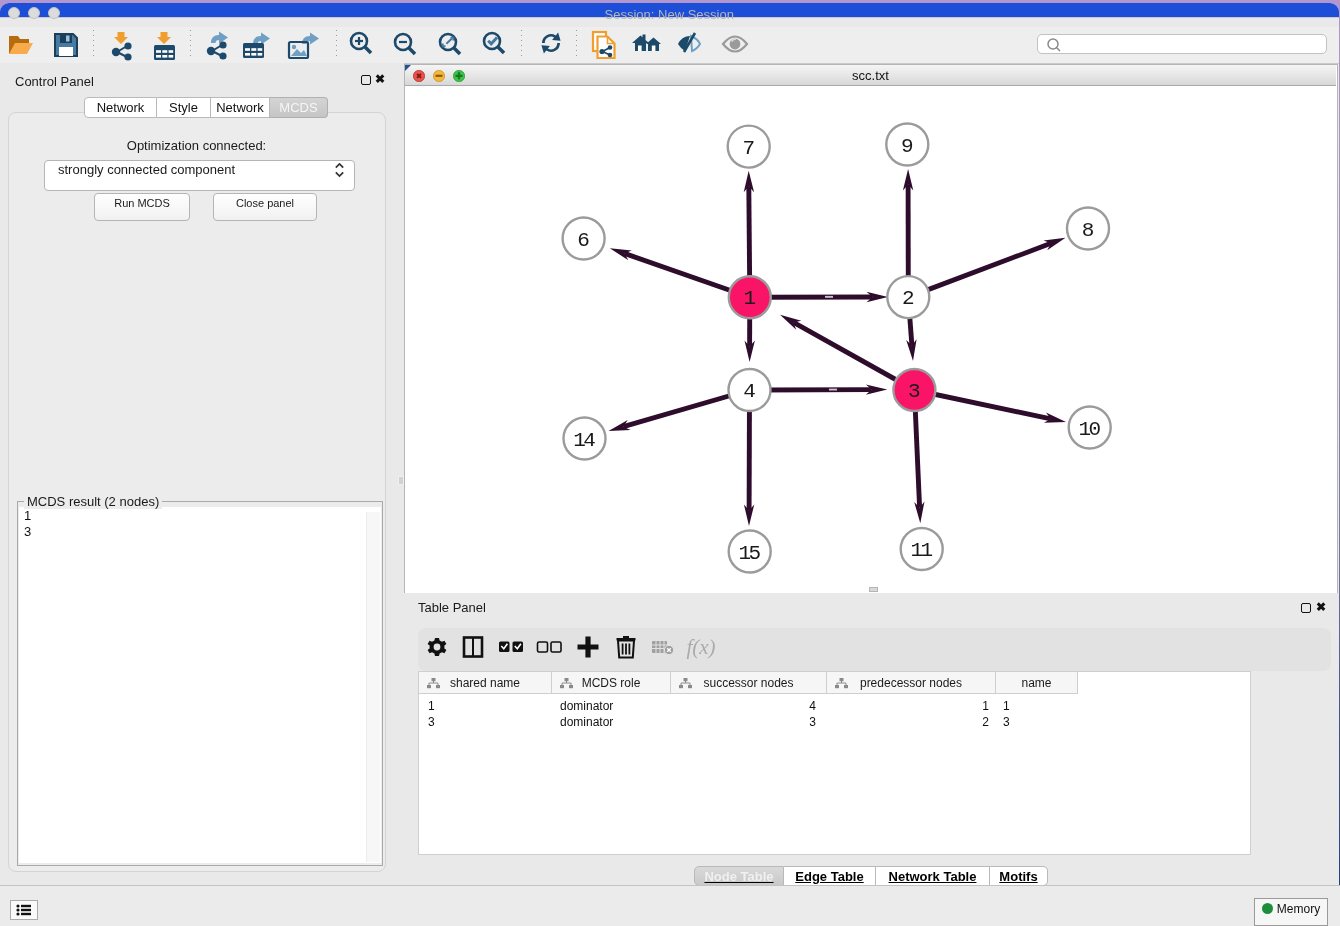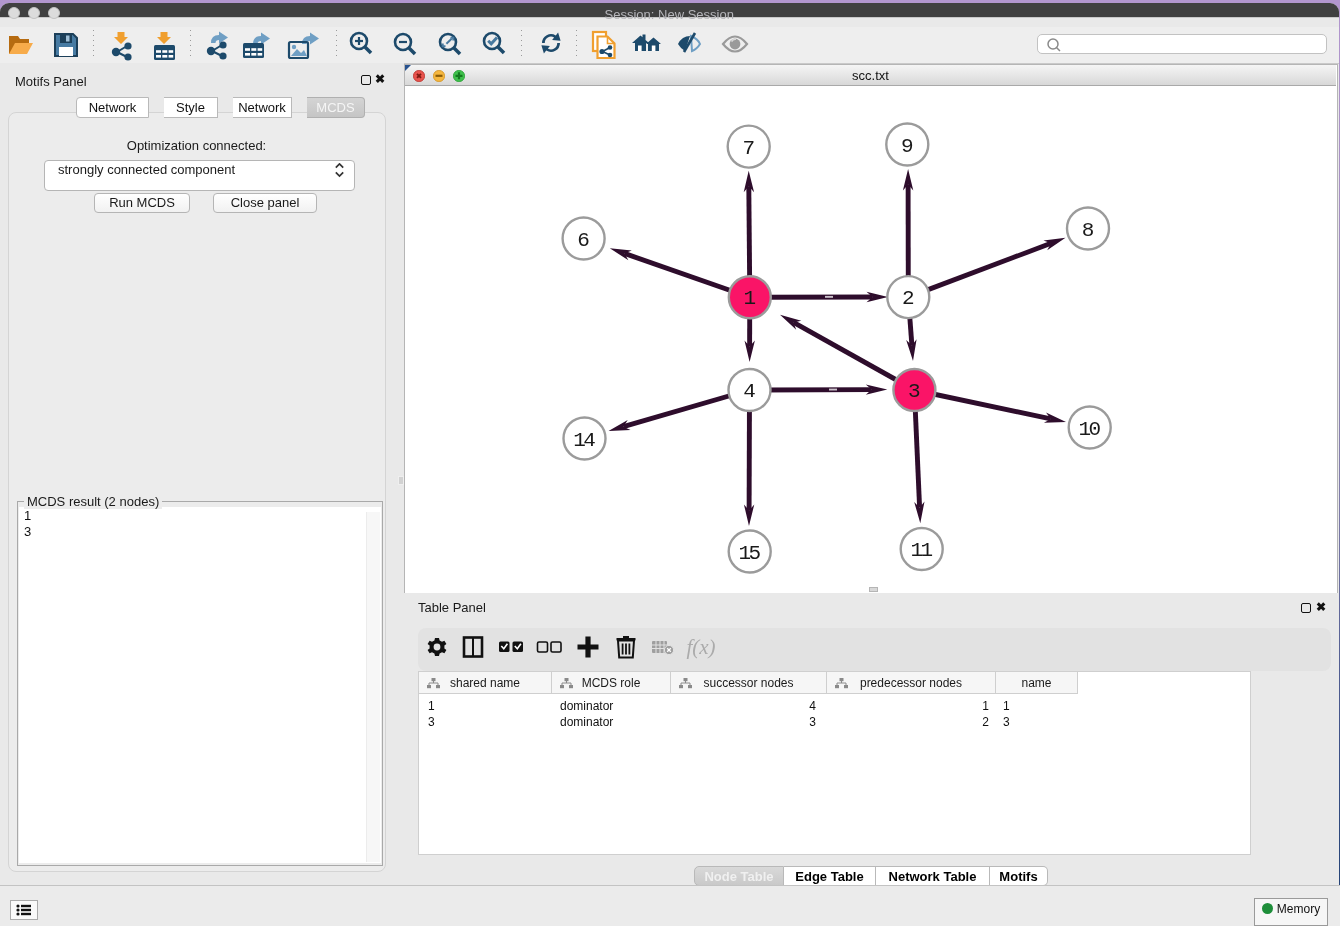--- a/index.html
+++ b/index.html
@@ -4,54 +4,54 @@
 <style>
 * { margin:0; padding:0; box-sizing:border-box; }
 html,body { width:1340px; height:926px; overflow:hidden; }
 body { font-family:"Liberation Sans", sans-serif; background:#17365f; position:relative; }
 .abs { position:absolute; }
 #edge-right { left:1337px; top:0; width:3px; height:926px;
   background:linear-gradient(#b296ce 0%, #a890c4 20%, #7d7aa8 55%, #3f5288 80%, #1d3f72 100%); }
 #edge-top { left:0; top:0; width:1340px; height:14px; background:#b296ce; }
 #win { left:0; top:3px; width:1338.5px; height:923px; background:#e9e9e9; border-radius:9px 9px 0 0; }
 
-#titlebar { left:0; top:0; width:1338.5px; height:15px; background:#404040;
+#titlebar { left:0; top:0; width:1338.5px; height:15px; background:#1d4ed8;
   border-bottom:1px solid #c9c9c9; border-radius:9px 9px 0 0; }
 .tl { position:absolute; top:3.5px; width:12px; height:12px; border-radius:50%;
   background:#dcdcdc; border:1px solid #c3c3c3; }
 #titletext { position:absolute; top:4px; left:0; width:100%; text-align:center;
   font-size:13px; color:#b5b5ba; }
 
 #toolbar { left:0; top:24px; width:1338.5px; height:37px; background:#eeeeee;
   border-bottom:1px solid #c9c9c9; }
 .tsep { position:absolute; top:3px; height:28px; width:1px;
   background-image:linear-gradient(#9a9a9a 30%, rgba(0,0,0,0) 0%);
   background-size:1px 5px; }
 #search { position:absolute; left:1037px; top:7px; width:290px; height:20px;
   background:#fff; border:1px solid #c2c2c2; border-radius:5px; }
 
 #leftcol { left:0; top:60px; width:394px; height:822px; background:#e9e9e9; border-right:1px solid #c5c5c5;}
 #cp-title { position:absolute; left:15px; top:11px; font-size:13px; color:#1a1a1a; }
 .sqbtn { position:absolute; width:10px; height:10px; border:1.5px solid #111;
   border-radius:2px; background:transparent; }
 .xbtn { position:absolute; font-size:12px; font-weight:bold; color:#111; }
-#cptabs { position:absolute; left:76px; top:34px; height:21px; display:flex; z-index:3;gap:15px; }
+#cptabs { position:absolute; left:84px; top:34px; height:21px; display:flex; z-index:3; }
 .cptab { height:21px; font-size:13px; color:#111; background:#fff; border:1px solid #b9b9b9;
   border-left:none; display:flex; align-items:center; justify-content:center; }
 .cptab:first-child { border-left:1px solid #b9b9b9; border-radius:4px 0 0 4px; }
 .cptab.sel { background:linear-gradient(#d4d4d4,#c5c5c5); color:#f5f5f5; border-radius:0 4px 4px 0;
   border-color:#b0b0b0; }
 #cp-content { position:absolute; left:8px; top:49px; width:378px; height:760px;
   background:#ececec; border:1px solid #d4d4d4; border-radius:8px; }
 #opt-label { position:absolute; left:0; top:75px; width:393px; text-align:center; font-size:13px; color:#1a1a1a;}
 #combo { position:absolute; left:44px; top:97px; width:311px; height:31px; background:#fff;
   border:1px solid #b5b5b5; border-radius:4px; font-size:13px; color:#1a1a1a; line-height:17px;
   padding-left:13px; }
-.btn { position:absolute; top:130px; height:20px; background:linear-gradient(#ffffff,#f1f1f1);
-  border:1px solid #b5b5b5; border-radius:4px; font-size:13px; color:#1a1a1a;
+.btn { position:absolute; top:130px; height:28px; background:linear-gradient(#ffffff,#f1f1f1);
+  border:1px solid #b5b5b5; border-radius:4px; font-size:11px; color:#1a1a1a;
   text-align:center; line-height:18px; }
 #groupbox { position:absolute; left:17px; top:438px; width:366px; height:365px;
   border:1px solid #a9a9a9; }
 #grouplabel { position:absolute; left:6px; top:-8px; background:#ececec; padding:0 3px;
   font-size:13px; color:#1a1a1a; }
 #grouptext { position:absolute; left:1px; top:5px; right:1px; bottom:2px; background:#fff;
   font-size:13px; color:#111; line-height:16px; padding:1px 0 0 5px; }
 #groupscroll { position:absolute; right:2px; top:10px; width:14px; bottom:3px;
   background:#f7f7f7; border-left:1px solid #ececec; }
 
@@ -74,21 +74,21 @@
 #tablepanel { left:404px; top:590px; width:933px; height:292px; background:#e9e9e9; }
 #tp-title { position:absolute; left:14px; top:7px; font-size:13px; color:#1a1a1a; }
 #tp-toolbar { position:absolute; left:14px; top:35px; width:913px; height:43px;
   background:#e2e2e2; border-radius:8px; }
 #tp-table { position:absolute; left:14px; top:78px; width:833px; height:184px;
   background:#fff; border:1px solid #cfcfcf; }
 .th { position:absolute; top:0; height:22px; background:#f6f6f6; border-right:1px solid #cfcfcf;
   border-bottom:1px solid #cfcfcf; font-size:12px; color:#1a1a1a; text-align:center;
   line-height:22px; }
 .td { position:absolute; font-size:12px; color:#111; height:16px; line-height:16px; }
-#tp-tabs { position:absolute; left:290px; top:273px; height:20px; display:flex; }
+#tp-tabs { position:absolute; left:290px; top:273px; height:20px; display:flex;text-decoration:underline; }
 .tptab { height:20px; font-size:13px; color:#000000; background:#fff; border:1px solid #b9b9b9;
   border-left:none; display:flex; align-items:center; justify-content:center; font-weight:bold; }
 .tptab:first-child { border-left:1px solid #b9b9b9; border-radius:5px 0 0 5px;
   background:linear-gradient(#d9d9d9,#c9c9c9); color:#f0f0f0; }
 .tptab:last-child { border-radius:0 5px 5px 0; }
 
 #statusbar { left:0; top:882px; width:1340px; height:41px; background:#ebebeb;
   border-top:1px solid #c3c3c3; }
 #listbtn { position:absolute; left:10px; top:14px; width:28px; height:20px; background:#fafafa;
   border:1px solid #ababab; }
@@ -250,21 +250,21 @@
     <div class="tsep" style="left:521px"></div>
     <div class="tsep" style="left:576px"></div>
     <div id="search">
       <svg width="18" height="18" style="position:absolute;left:7px;top:1px">
         <circle cx="8" cy="8" r="5" fill="none" stroke="#8a8a8a" stroke-width="1.5"></circle>
         <line x1="11.5" y1="11.5" x2="15" y2="15" stroke="#8a8a8a" stroke-width="1.5"></line>
       </svg>
     </div>
   </div>
   <div id="leftcol" class="abs">
-    <div id="cp-title">Motifs Panel</div>
+    <div id="cp-title">Control Panel</div>
     <div class="sqbtn" style="left:361px; top:12px"></div>
     <div class="xbtn" style="left:375px; top:9px">✖</div>
     <div id="cptabs">
       <div class="cptab" style="width:73px">Network</div>
       <div class="cptab" style="width:54px">Style</div>
       <div class="cptab" style="width:59px">Network</div>
       <div class="cptab sel" style="width:58px">MCDS</div>
     </div>
     <div id="cp-content"></div>
     <div id="opt-label">Optimization connected:</div>

